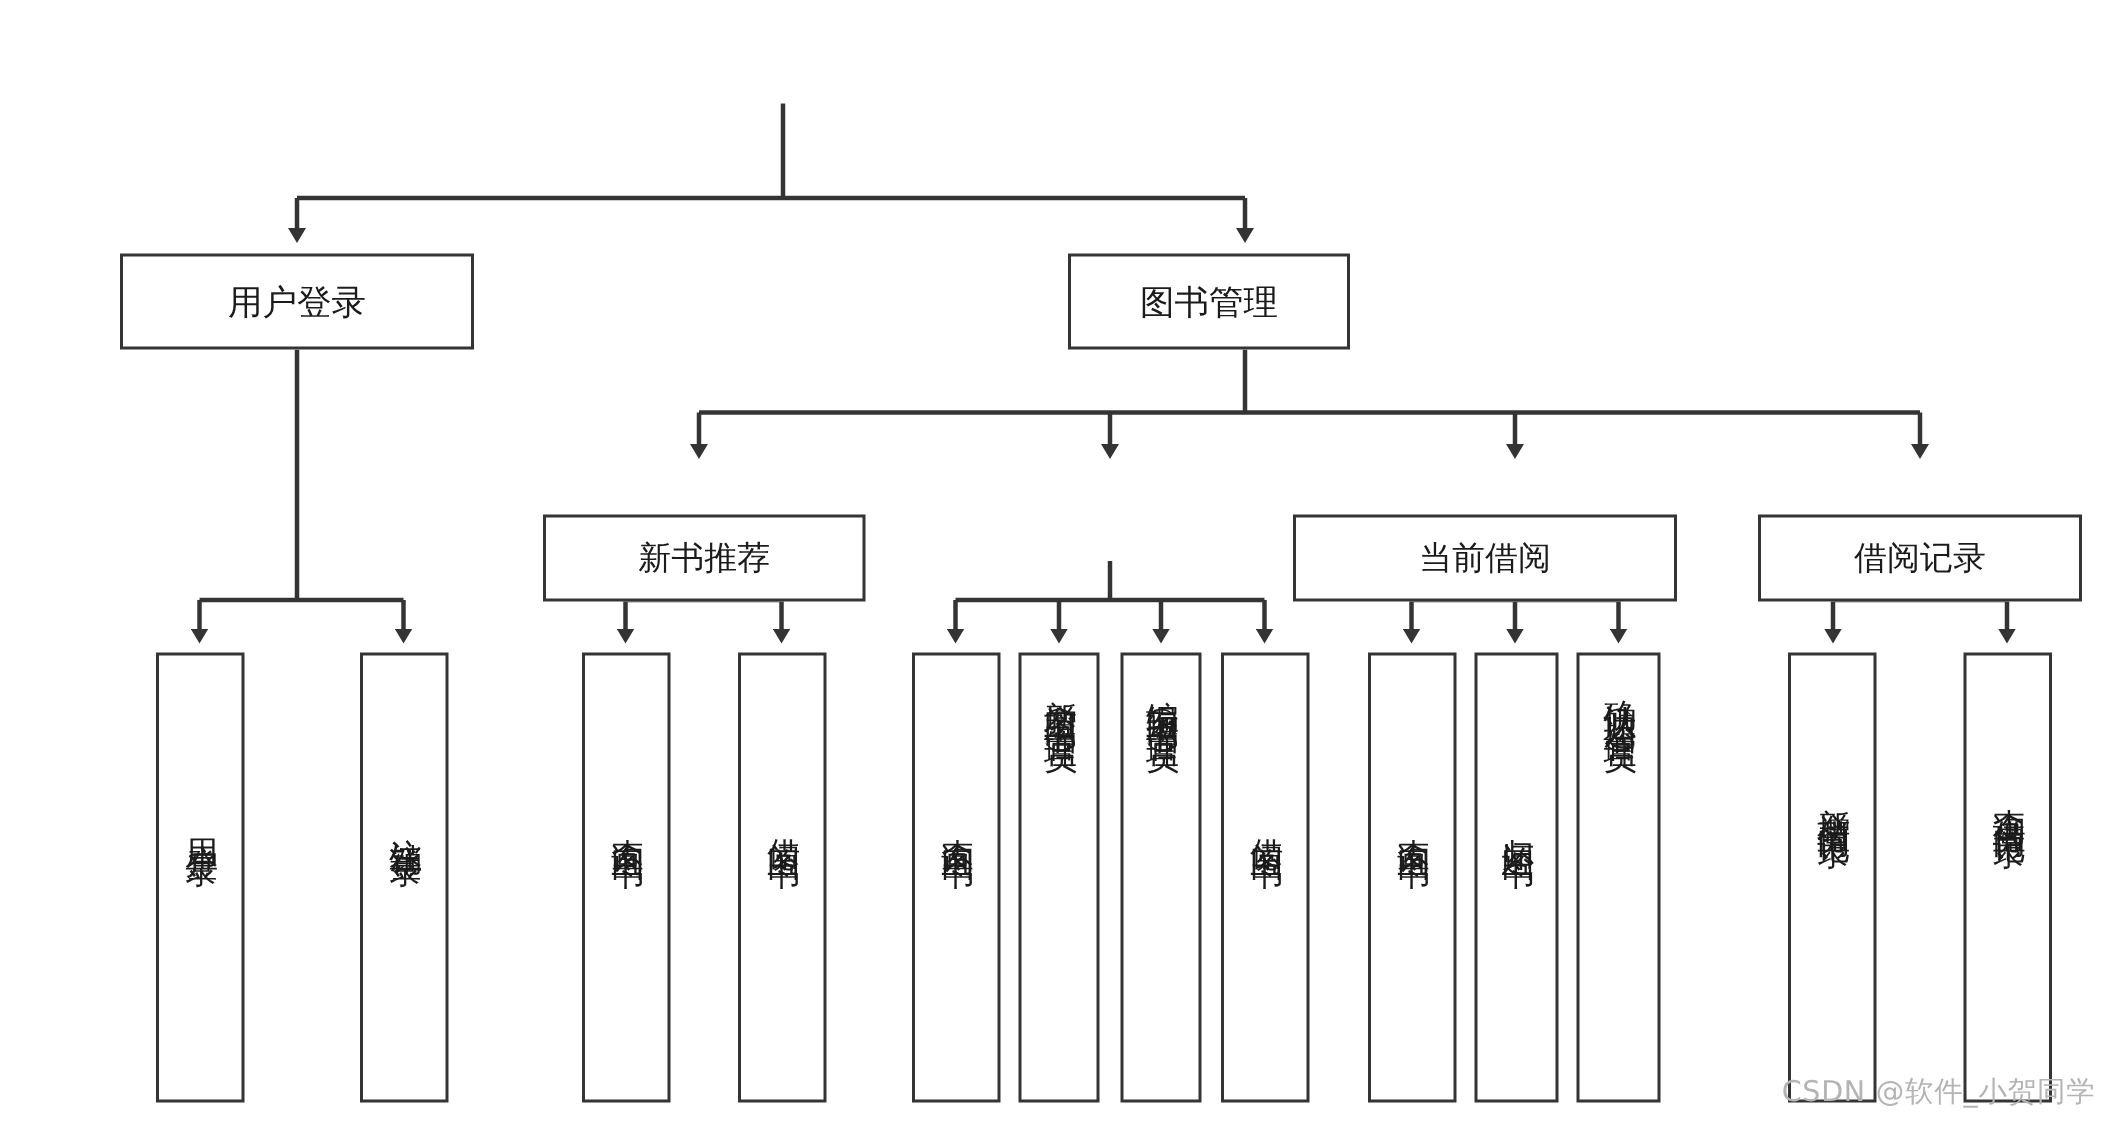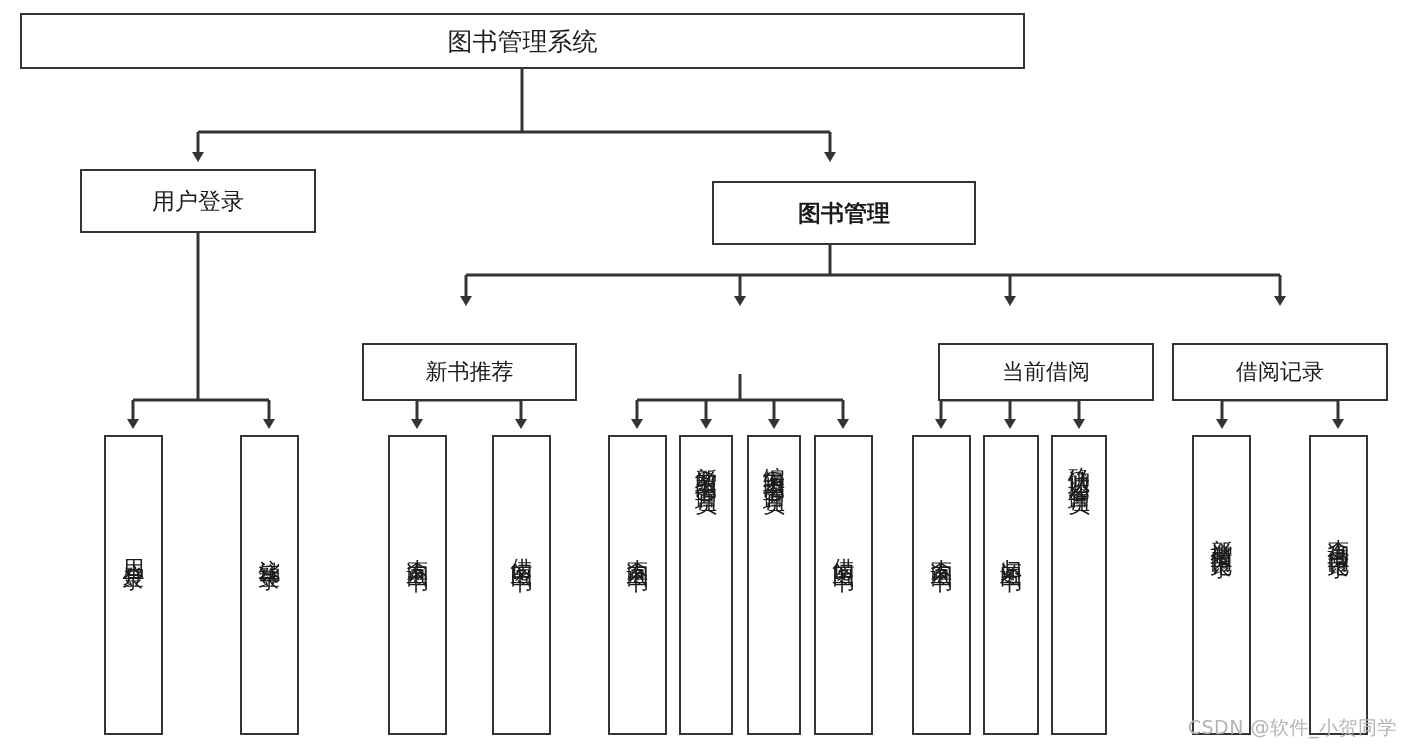--- a/index.html
+++ b/index.html
@@ -125,35 +125,32 @@
       <path d="M1010,400 L1010,420" marker-end="url(#arrow)"></path>
       <path d="M1079,400 L1079,420" marker-end="url(#arrow)"></path>
 
       <path d="M1280,374 L1280,400"></path>
       <path d="M1222,400 L1338,400"></path>
       <path d="M1222,400 L1222,420" marker-end="url(#arrow)"></path>
       <path d="M1338,400 L1338,420" marker-end="url(#arrow)"></path>
     </g>
   </svg>
 
-  <div class="node root" style="left:20px; top:13px; width:1005px; height:56px;">
-    <span>图书管理系统</span>
-  </div>
 
   <div class="node l2" style="left:80px; top:169px; width:236px; height:64px;">
     <span>用户登录</span>
   </div>
-  <div class="node l2" style="left:712px; top:181px; width:264px; height:64px;font-weight:bold;">
+  <div class="node l2" style="left:712px; top:169px; width:188px; height:64px;">
     <span>图书管理</span>
   </div>
 
   <div class="node l3" style="left:362px; top:316px; width:215px; height:58px;">
     <span>新书推荐</span>
   </div>
-  <div class="node l3" style="left:938px; top:316px; width:216px; height:58px;">
+  <div class="node l3" style="left:862px; top:316px; width:256px; height:58px;">
     <span>当前借阅</span>
   </div>
   <div class="node l3" style="left:1172px; top:316px; width:216px; height:58px;">
     <span>借阅记录</span>
   </div>
 
   <div class="node leaf leaf-short" style="left:104px; top:435px; width:59px; height:300px;">
     <span class="vtext">用户登录</span>
   </div>
   <div class="node leaf leaf-short" style="left:240px; top:435px; width:59px; height:300px;">

